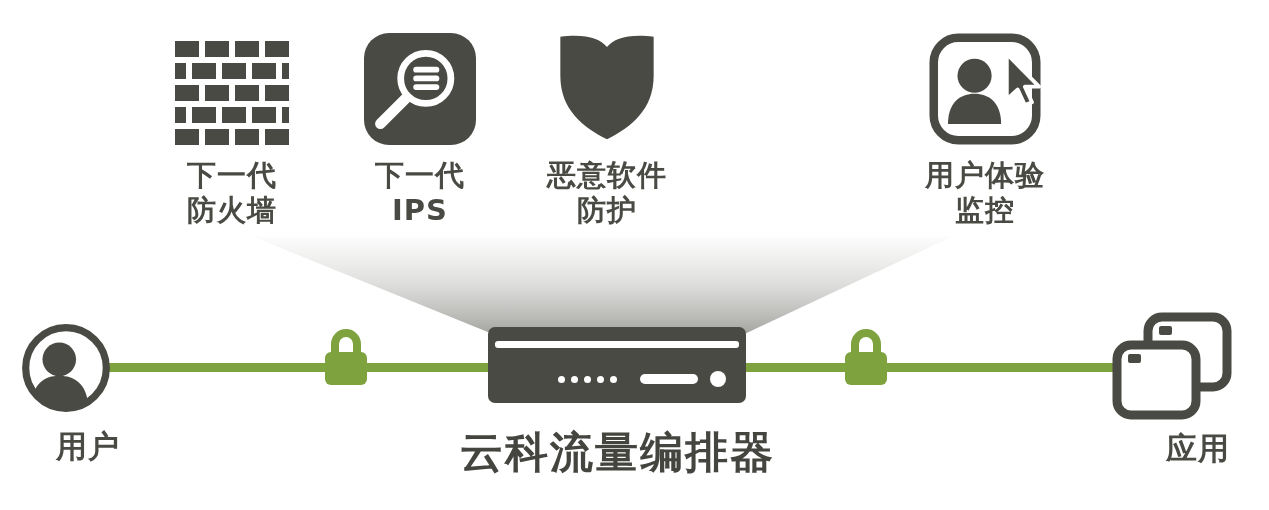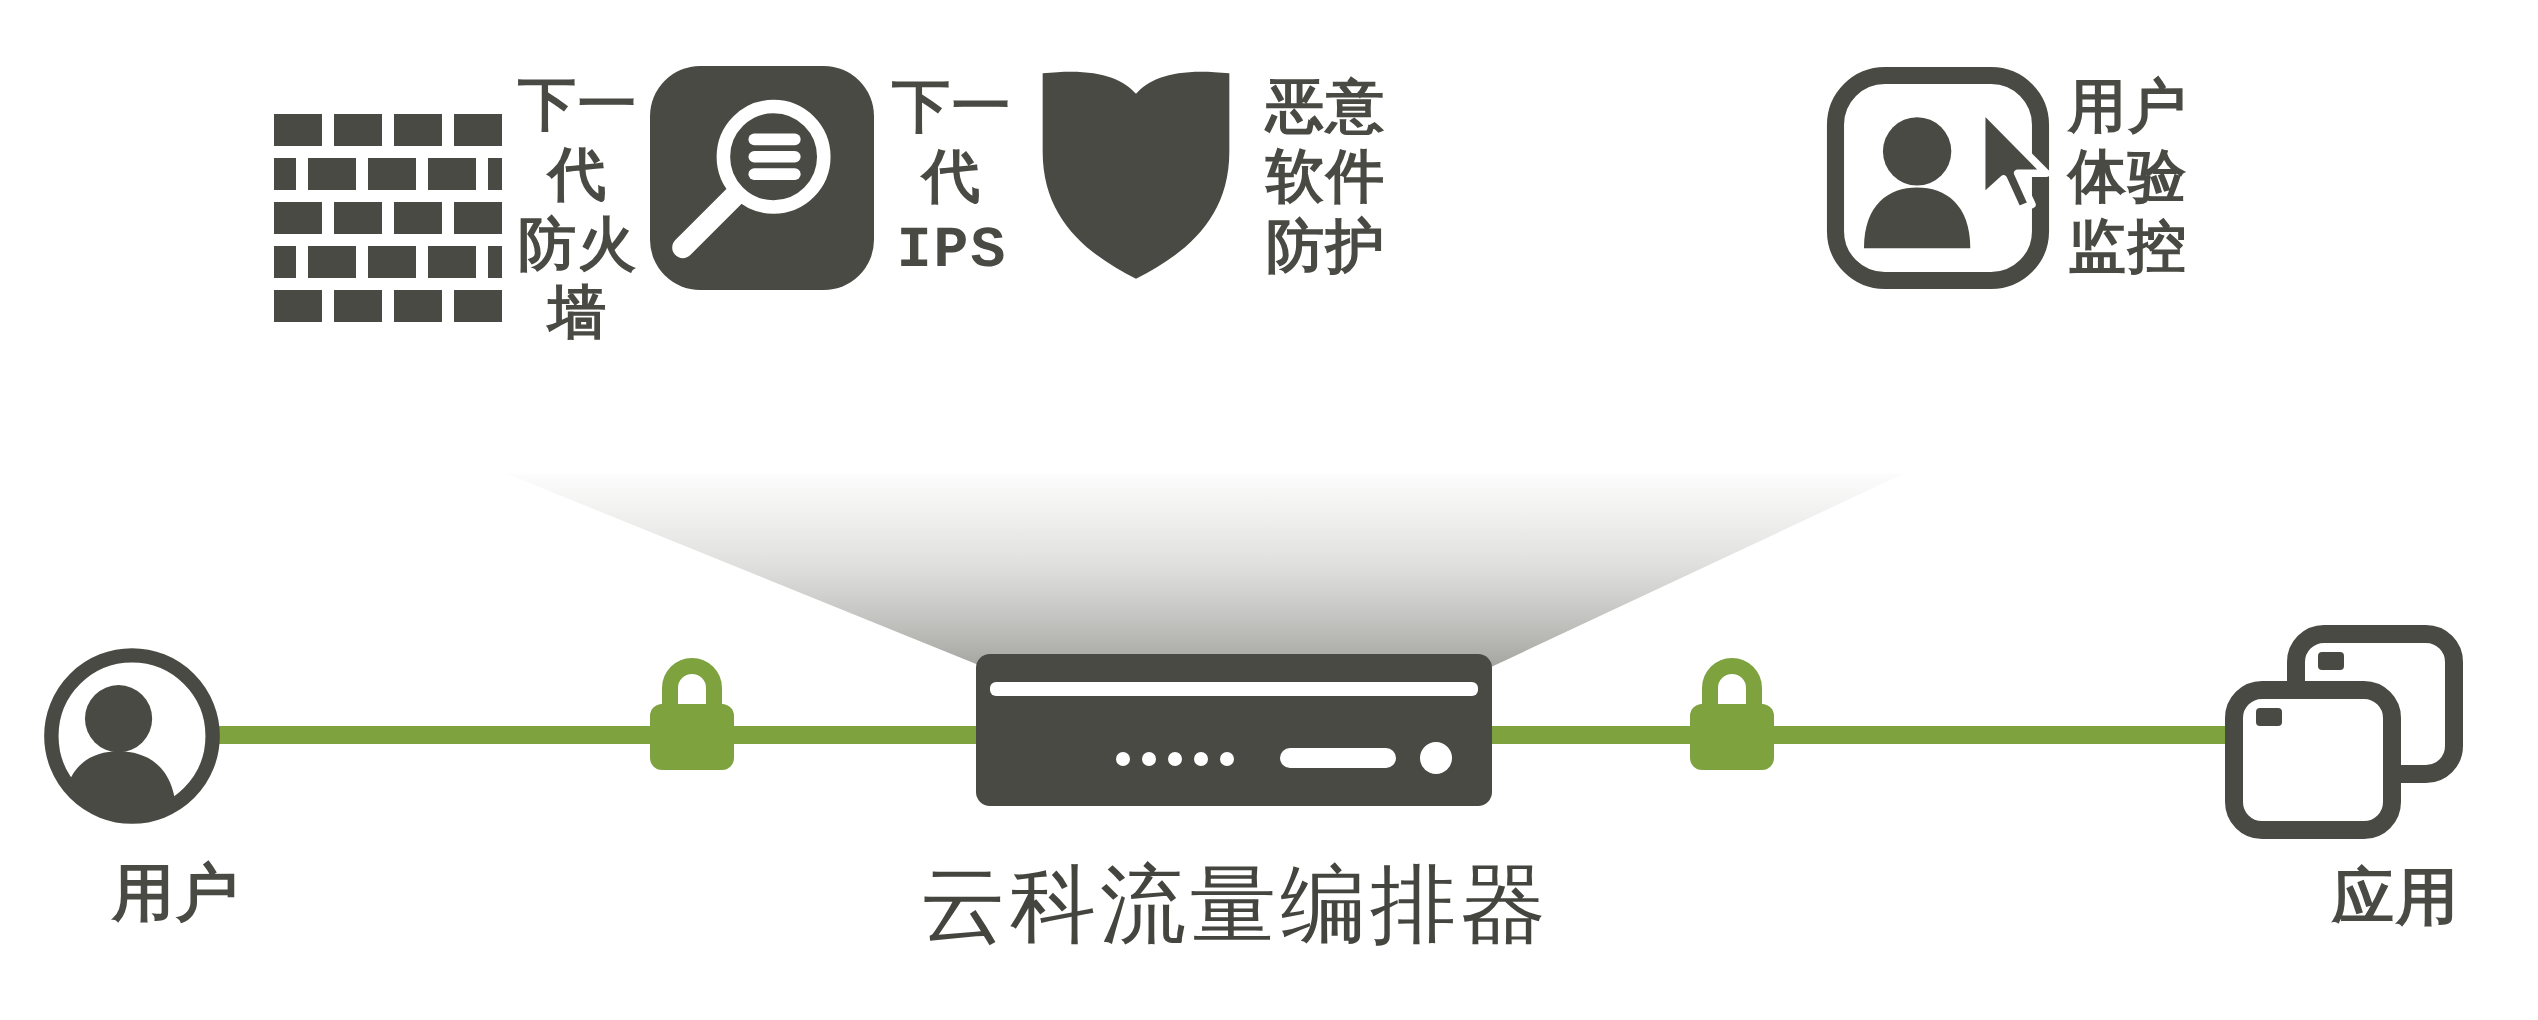--- a/index.html
+++ b/index.html
@@ -2,42 +2,42 @@
 <html><head>
 <meta charset="utf-8">
 <style>
   * { margin:0; padding:0; box-sizing:border-box; }
   html,body { background:#ffffff; }
   body { font-family:"DejaVu Sans","Liberation Sans",sans-serif; color:#4a4a44; }
   .canvas { position:relative; width:1269px; height:510px; background:#ffffff; overflow:hidden; }
 
   .funnel { position:absolute; left:0; top:0; width:1269px; height:510px; z-index:1; pointer-events:none; }
 
-  .service { position:absolute; top:25px; width:190px; display:flex; flex-direction:row; align-items:center; z-index:3;font-family:Liberation Mono, monospace; }
+  .service { position:absolute; top:25px; width:190px; display:flex; flex-direction:column; align-items:center; z-index:3; }
   .service .icon { height:120px; display:flex; align-items:flex-end; justify-content:center; }
   .service .label { margin-top:13px; text-align:center; font-weight:bold; font-size:29px; line-height:1.2; color:#4a4a44; letter-spacing:1px; }
 
   .green-line { position:absolute; left:60px; top:363px; width:1126px; height:9px; background:#7da23e; z-index:2; }
 
   .endpoint-icon { position:absolute; z-index:3; }
   .endpoint-label { position:absolute; font-weight:bold; font-size:31px; color:#4a4a44; z-index:3; letter-spacing:1px; }
   .user-label { left:10px; top:426px; width:110px; text-align:right; }
   .app-label { left:1125px; top:428px; width:105px; text-align:right; }
 
   .lock-inline { position:absolute; top:321px; width:56px; height:68px; z-index:4; }
   .lock-1 { left:318px; }
   .lock-2 { left:838px; }
 
   .appliance { position:absolute; left:488px; top:327px; width:258px; height:76px; background:#4a4a44; border-radius:7px; z-index:3; }
   .appliance .slit { position:absolute; left:7px; right:7px; top:14px; height:7px; background:#ffffff; border-radius:3px; }
   .appliance .dot { position:absolute; top:49px; width:7px; height:7px; border-radius:50%; background:#ffffff; }
   .appliance .bar { position:absolute; left:152px; top:47px; width:58px; height:10px; border-radius:5px; background:#ffffff; }
   .appliance .power { position:absolute; left:222px; top:44px; width:16px; height:16px; border-radius:50%; background:#ffffff; }
 
-  .orchestrator-label { position:absolute; left:380px; top:424px; width:475px; text-align:center; font-weight:normal; font-size:43px; color:#454540; z-index:3; letter-spacing:2px; }
+  .orchestrator-label { position:absolute; left:380px; top:424px; width:475px; text-align:center; font-weight:bold; font-size:43px; color:#454540; z-index:3; letter-spacing:2px; }
 </style>
 </head>
 <body>
 
 <div class="canvas">
 
   <svg class="funnel" viewBox="0 0 1269 510" aria-hidden="true">
     <defs>
       <linearGradient id="funnelGrad" x1="0" y1="0" x2="0" y2="1">
         <stop offset="0" stop-color="#bbbbb8" stop-opacity="0.04"></stop>
@@ -106,21 +106,21 @@
         <path d="M60 15 C52 6 38 1 10 4 L10 46 C10 82 34 101 60 114 C86 101 110 82 110 46 L110 4 C82 1 68 6 60 15 Z" fill="#4a4a44"></path>
       </svg>
     </div>
     <div class="label">
       <div>恶意软件</div>
       <div>防护</div>
     </div>
   </div>
 
 
-  <div class="service" style="left:913px">
+  <div class="service" style="left:890px">
     <div class="icon">
       <svg width="112" height="112" viewBox="0 0 118 118">
         <rect x="5" y="5" width="108" height="108" rx="26" fill="#ffffff" stroke="#4a4a44" stroke-width="9"></rect>
         <circle cx="48" cy="45" r="18" fill="#4a4a44"></circle>
         <path d="M20 96 C20 73 33 64 48 64 C63 64 76 73 76 96 Z" fill="#4a4a44"></path>
         <path d="M82 22 L82 70 L93.5 59.5 L101 76 L108.5 73 L101 56.5 L116 56.5 Z" fill="#4a4a44" stroke="#ffffff" stroke-width="4" stroke-linejoin="round"></path>
       </svg>
     </div>
     <div class="label">
       <div>用户体验</div>

